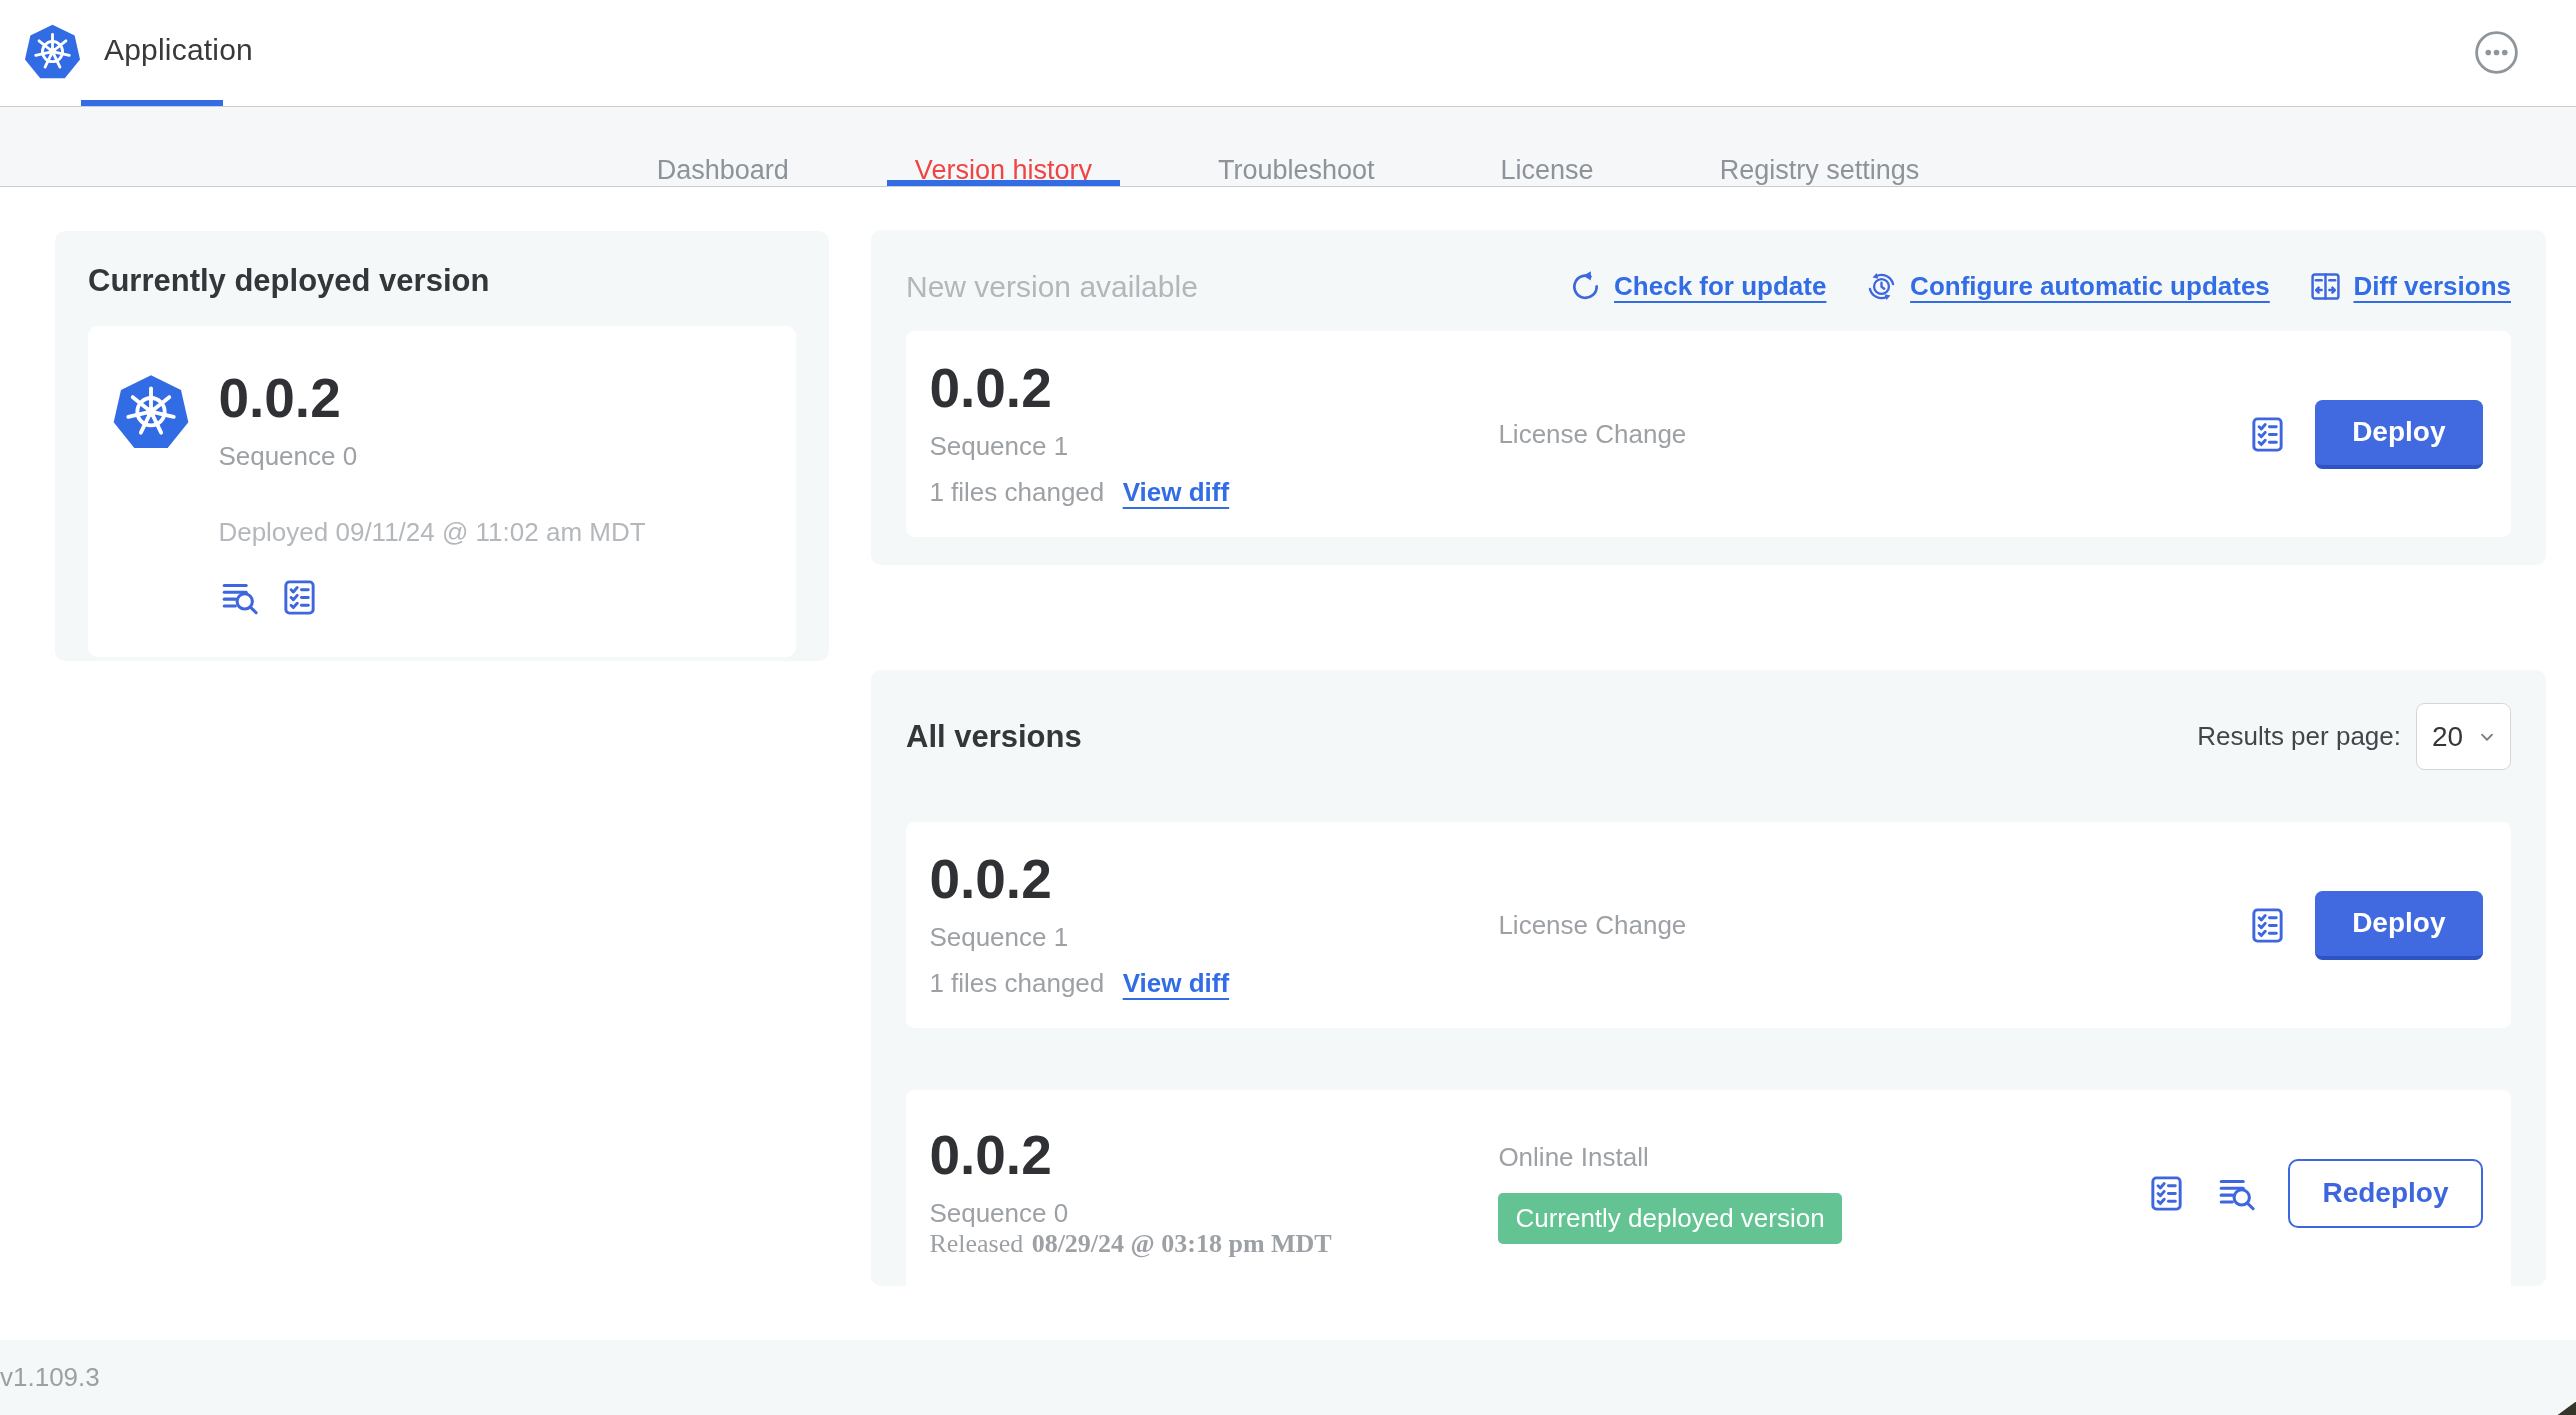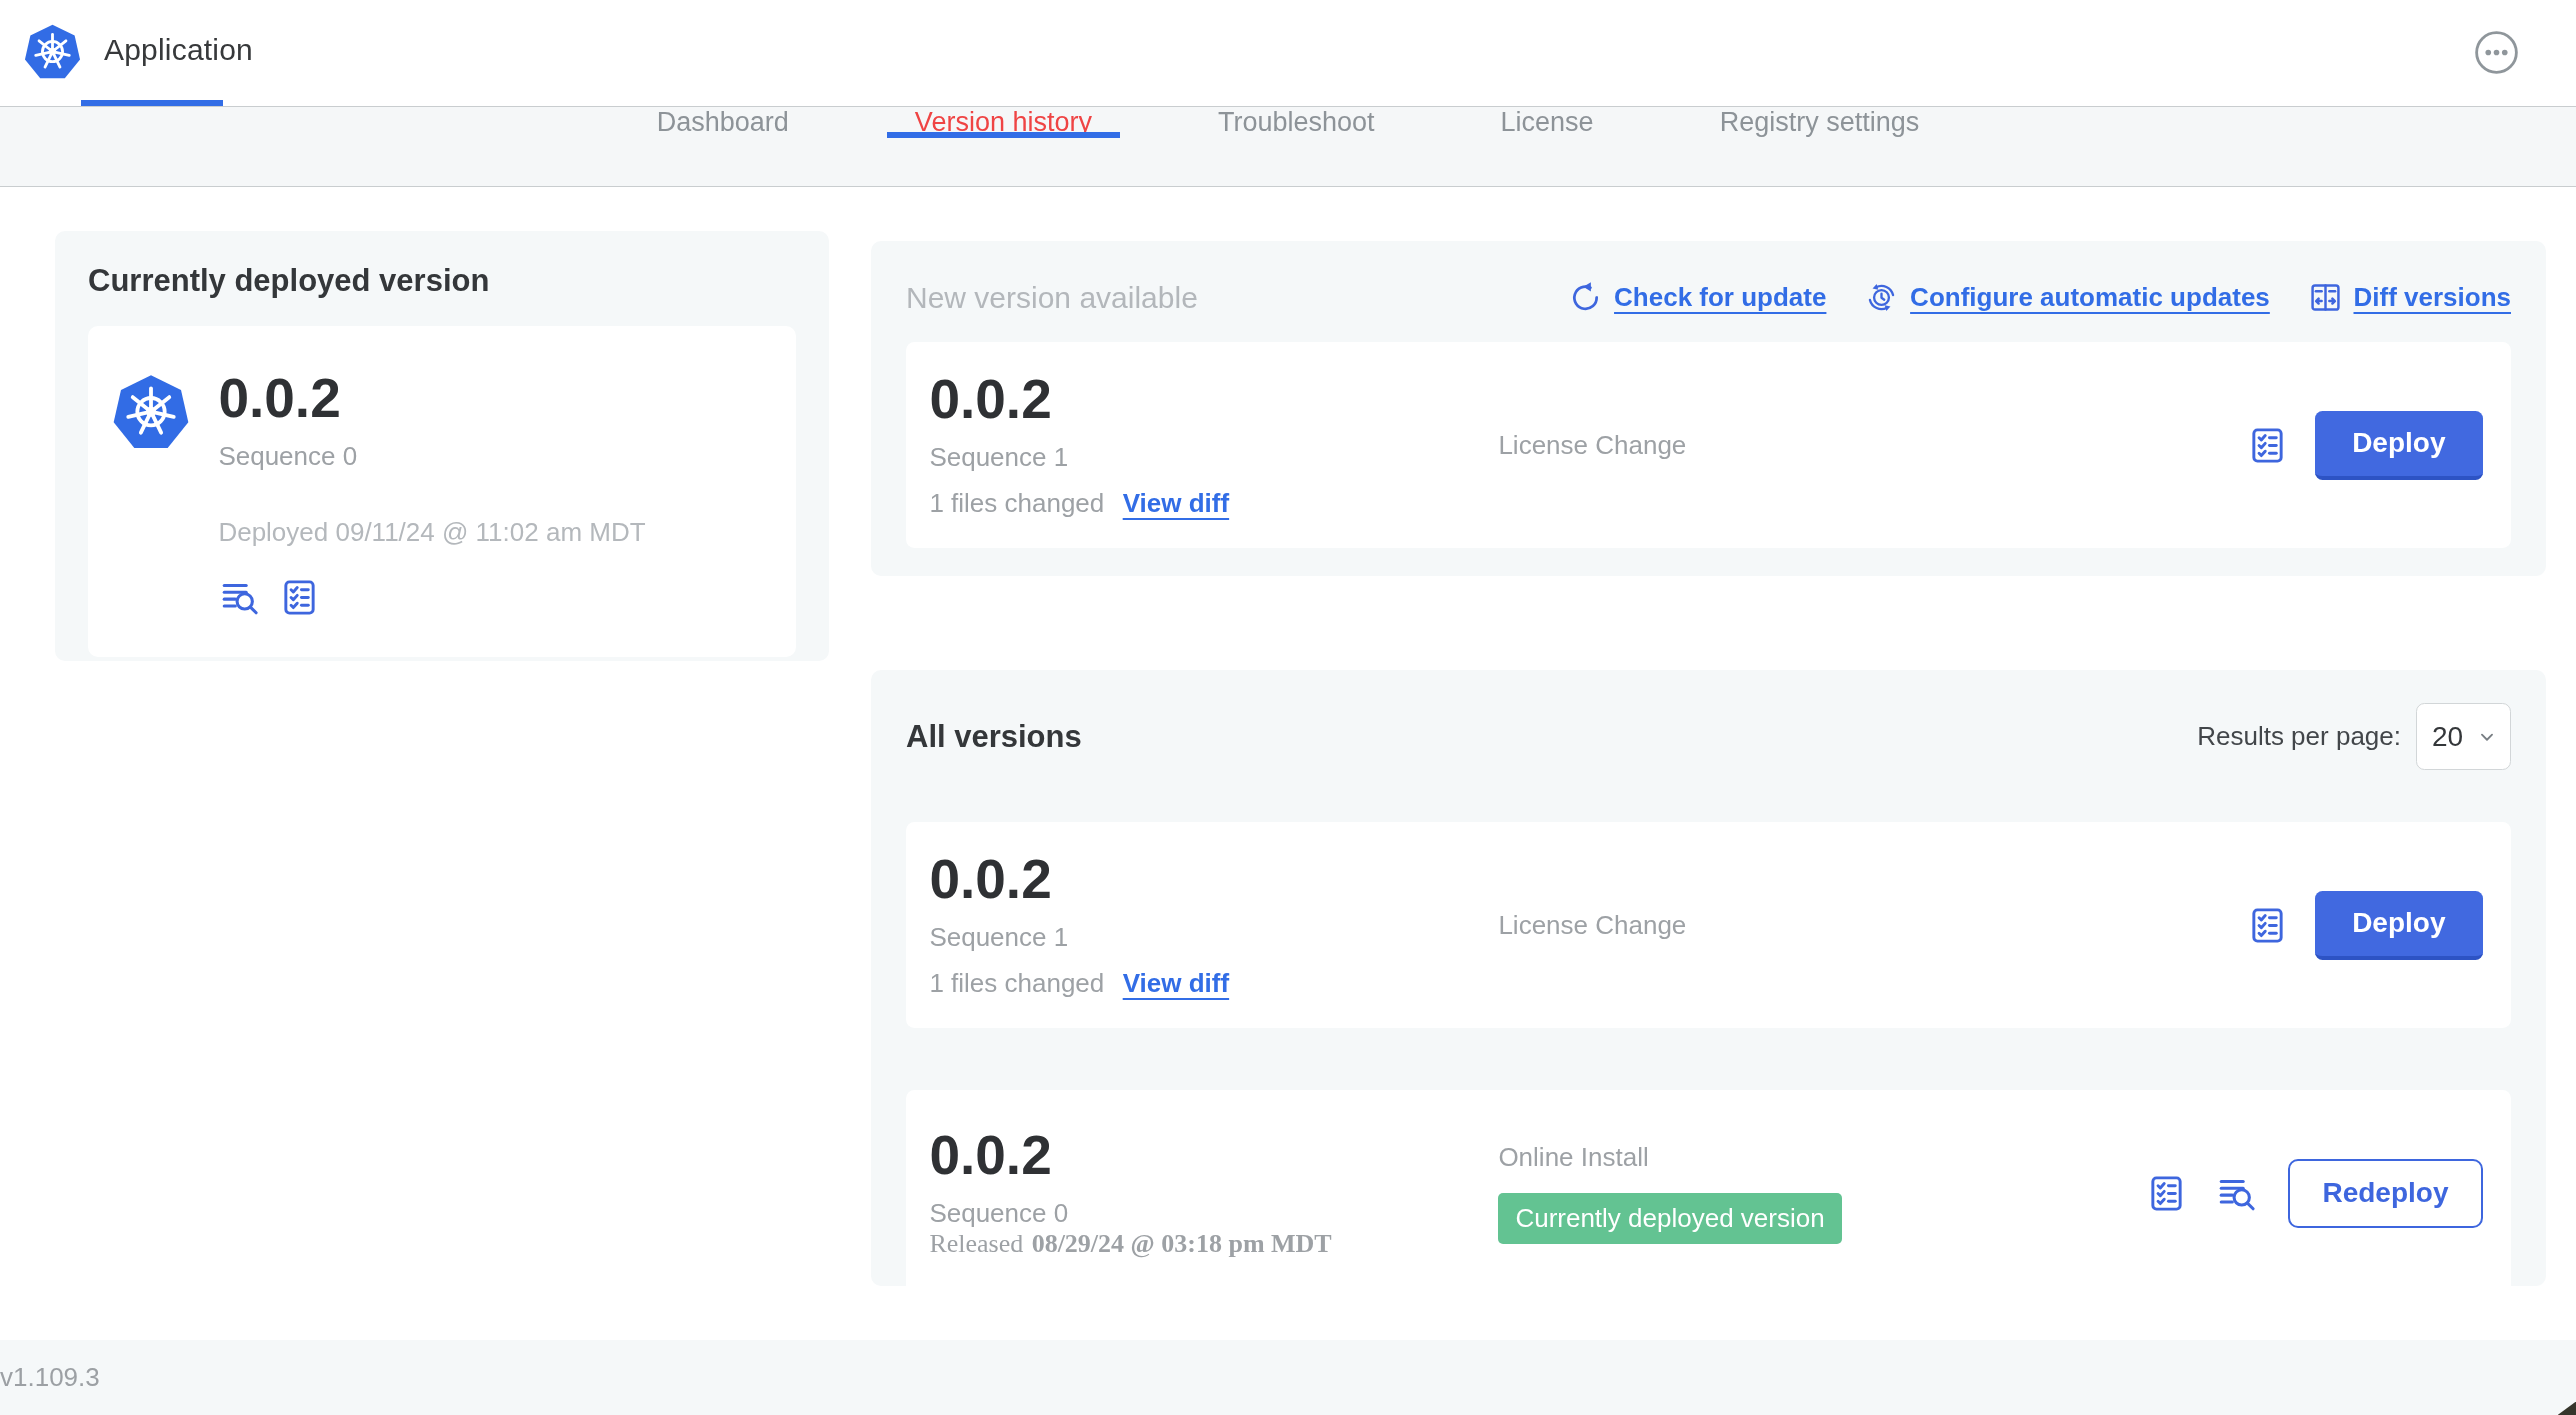--- a/index.html
+++ b/index.html
@@ -25,21 +25,21 @@
   .menu-btn {
     position:absolute; right:57px; top:30px; width:45px; height:45px;
     background:transparent; border:none; cursor:pointer; padding:0;
   }
 
   
   .tabbar {
     position:absolute; top:106px; left:0; right:0; height:81px;
     background:#f5f7f8;
     border-top:1.7px solid #c9cdcf; border-bottom:1.7px solid #c9cdcf;
-    display:flex; justify-content:center; align-items:flex-start;
+    display:flex; justify-content:center; align-items:flex-end;
   }
   .tab {
     position:relative; display:flex; align-items:center;
     padding:0 63px; font-size:27px; color:#8d9398; cursor:pointer; white-space:nowrap;
   }
   .tab.active { color:#ef4444; }
   .tab-underline { position:absolute; left:35px; right:35px; bottom:0; height:5.9px; background:#326de6; }
 
   
   .section-bg { background:#f5f8f9; border-radius:10px; position:absolute; }
@@ -56,21 +56,21 @@
   .vc-version { font-size:55px; font-weight:700; color:#2f3134; line-height:1.05; }
   .vc-sequence { margin-top:13.4px; font-size:26px; color:#9da1a5; }
   .deployed-ts { margin-top:45px; font-size:26px; color:#b4b8bc; }
   .icons-row { margin-top:30px; display:flex; align-items:center; gap:17px; }
   .icon-btn { display:inline-flex; cursor:pointer; background:none; border:none; padding:0; }
   .icon-46 { width:39px; height:39px; }
   .icon-50 { width:45px; height:39px; }
   .icon-40 { width:33px; height:33px; }
 
   
-  .new-version-section { left:871px; top:241px; width:1675px; height:335px; padding:37px 35px 0 35px; }
+  .new-version-section { left:871px; top:230px; width:1675px; height:335px; padding:37px 35px 0 35px; }
   .nv-header { display:flex; align-items:center; justify-content:space-between; height:39px; }
   .nv-title { font-size:30px; font-weight:500; color:#b3b7bb; }
   .nv-links { display:flex; align-items:center; gap:39px; }
   .nv-link { display:flex; align-items:center; gap:11.7px; font-size:26px; }
 
   .version-card {
     margin-top:25px; background:#fff; border-radius:8.4px; height:206px;
     display:grid; grid-template-columns:569px 1fr auto; align-items:center;
     padding:0 28.5px 0 23.4px;
   }

